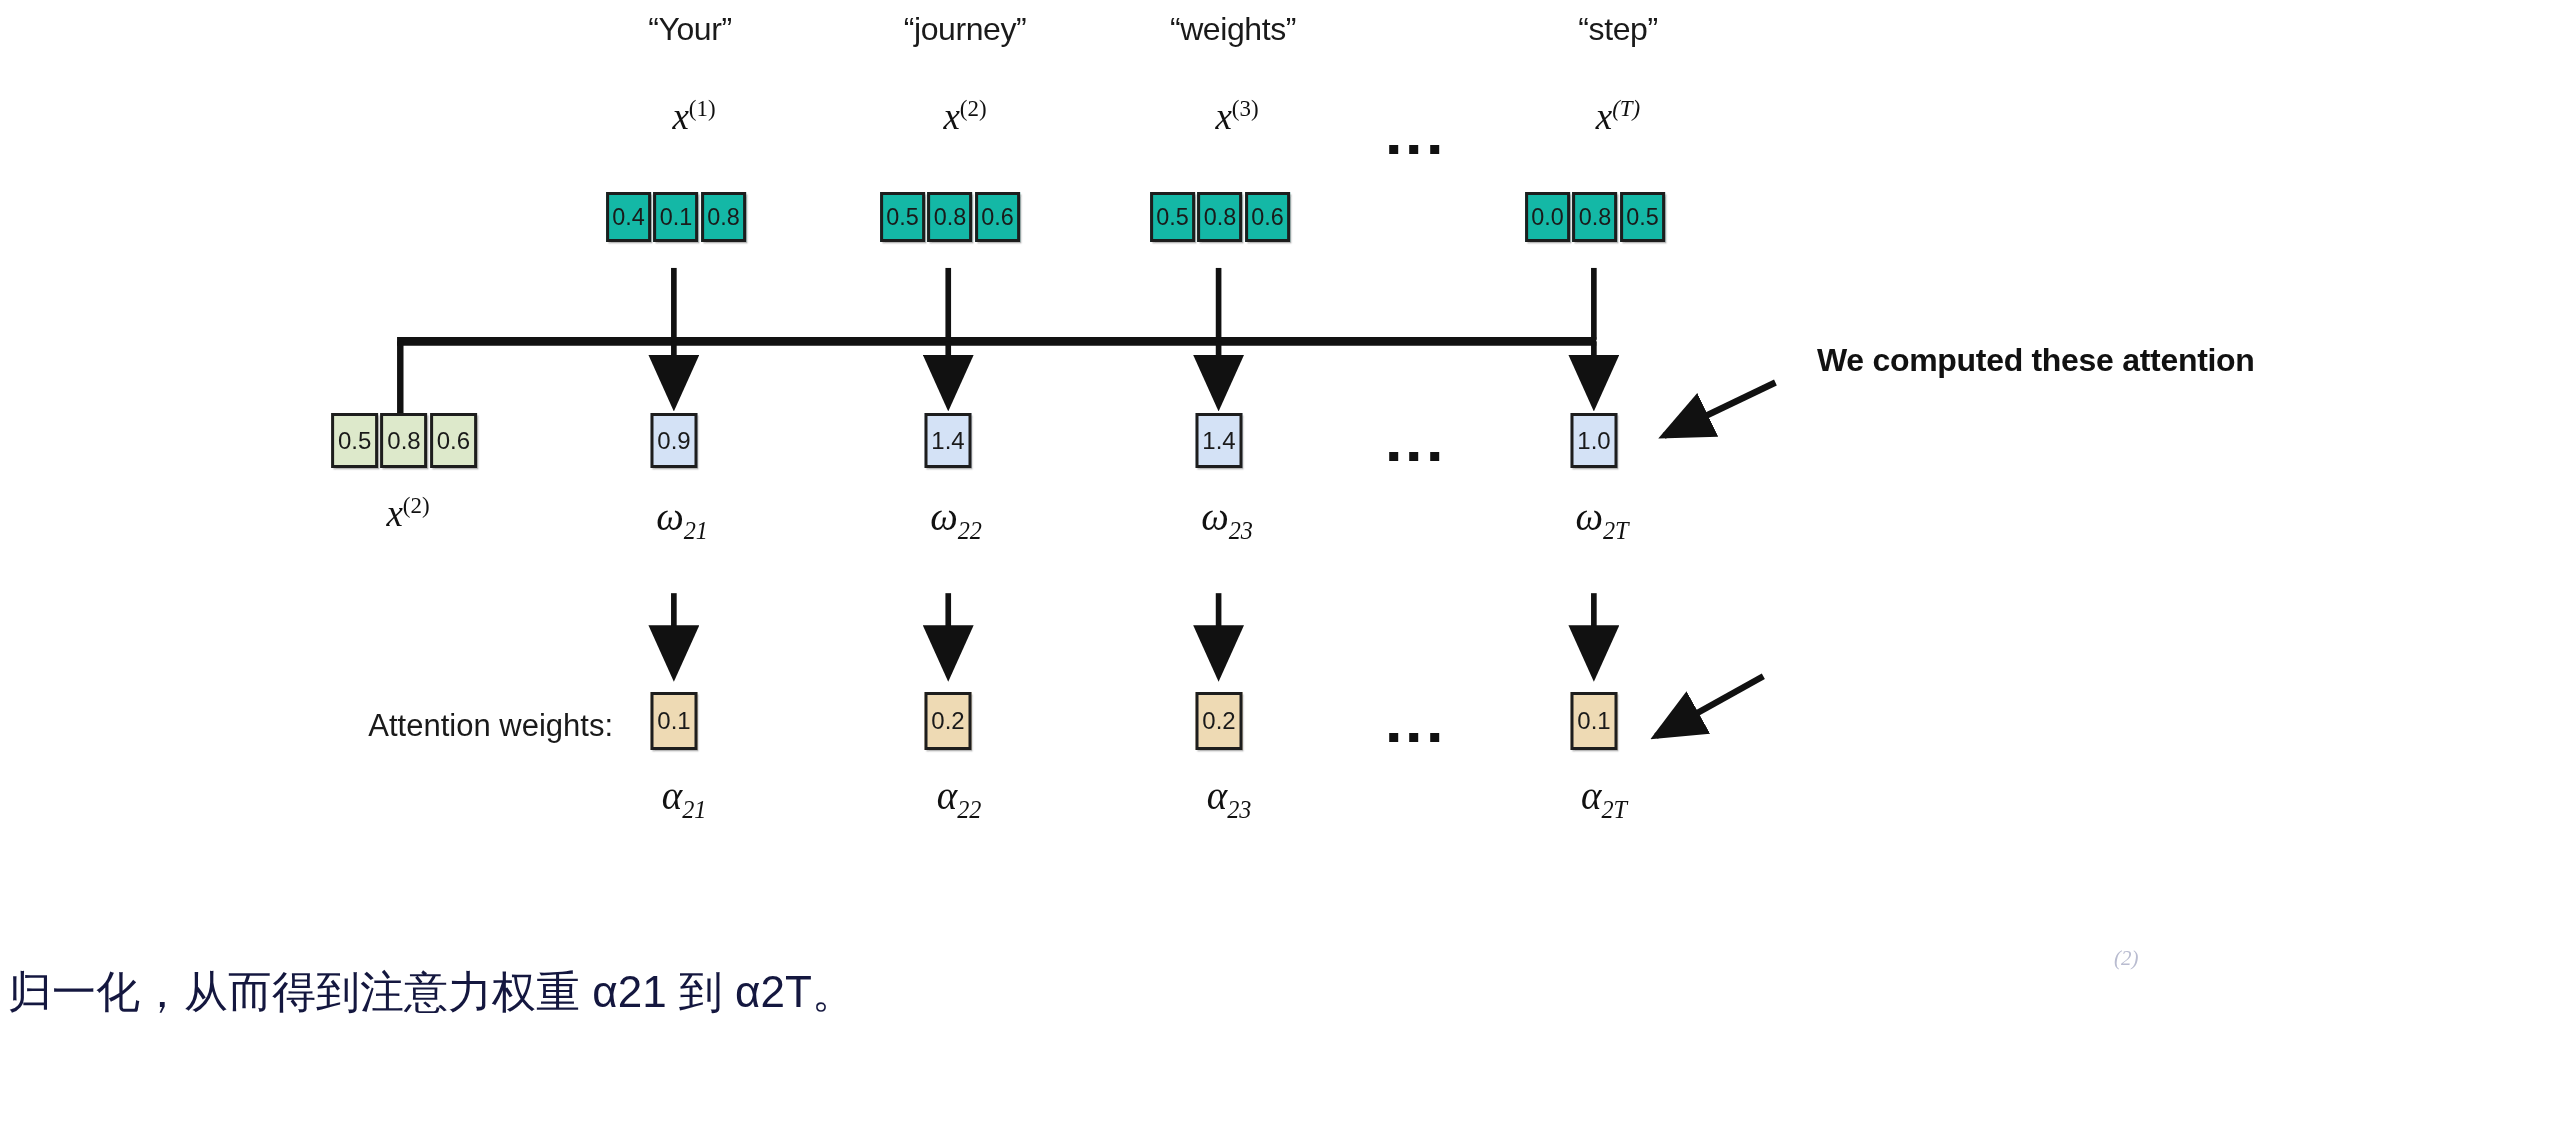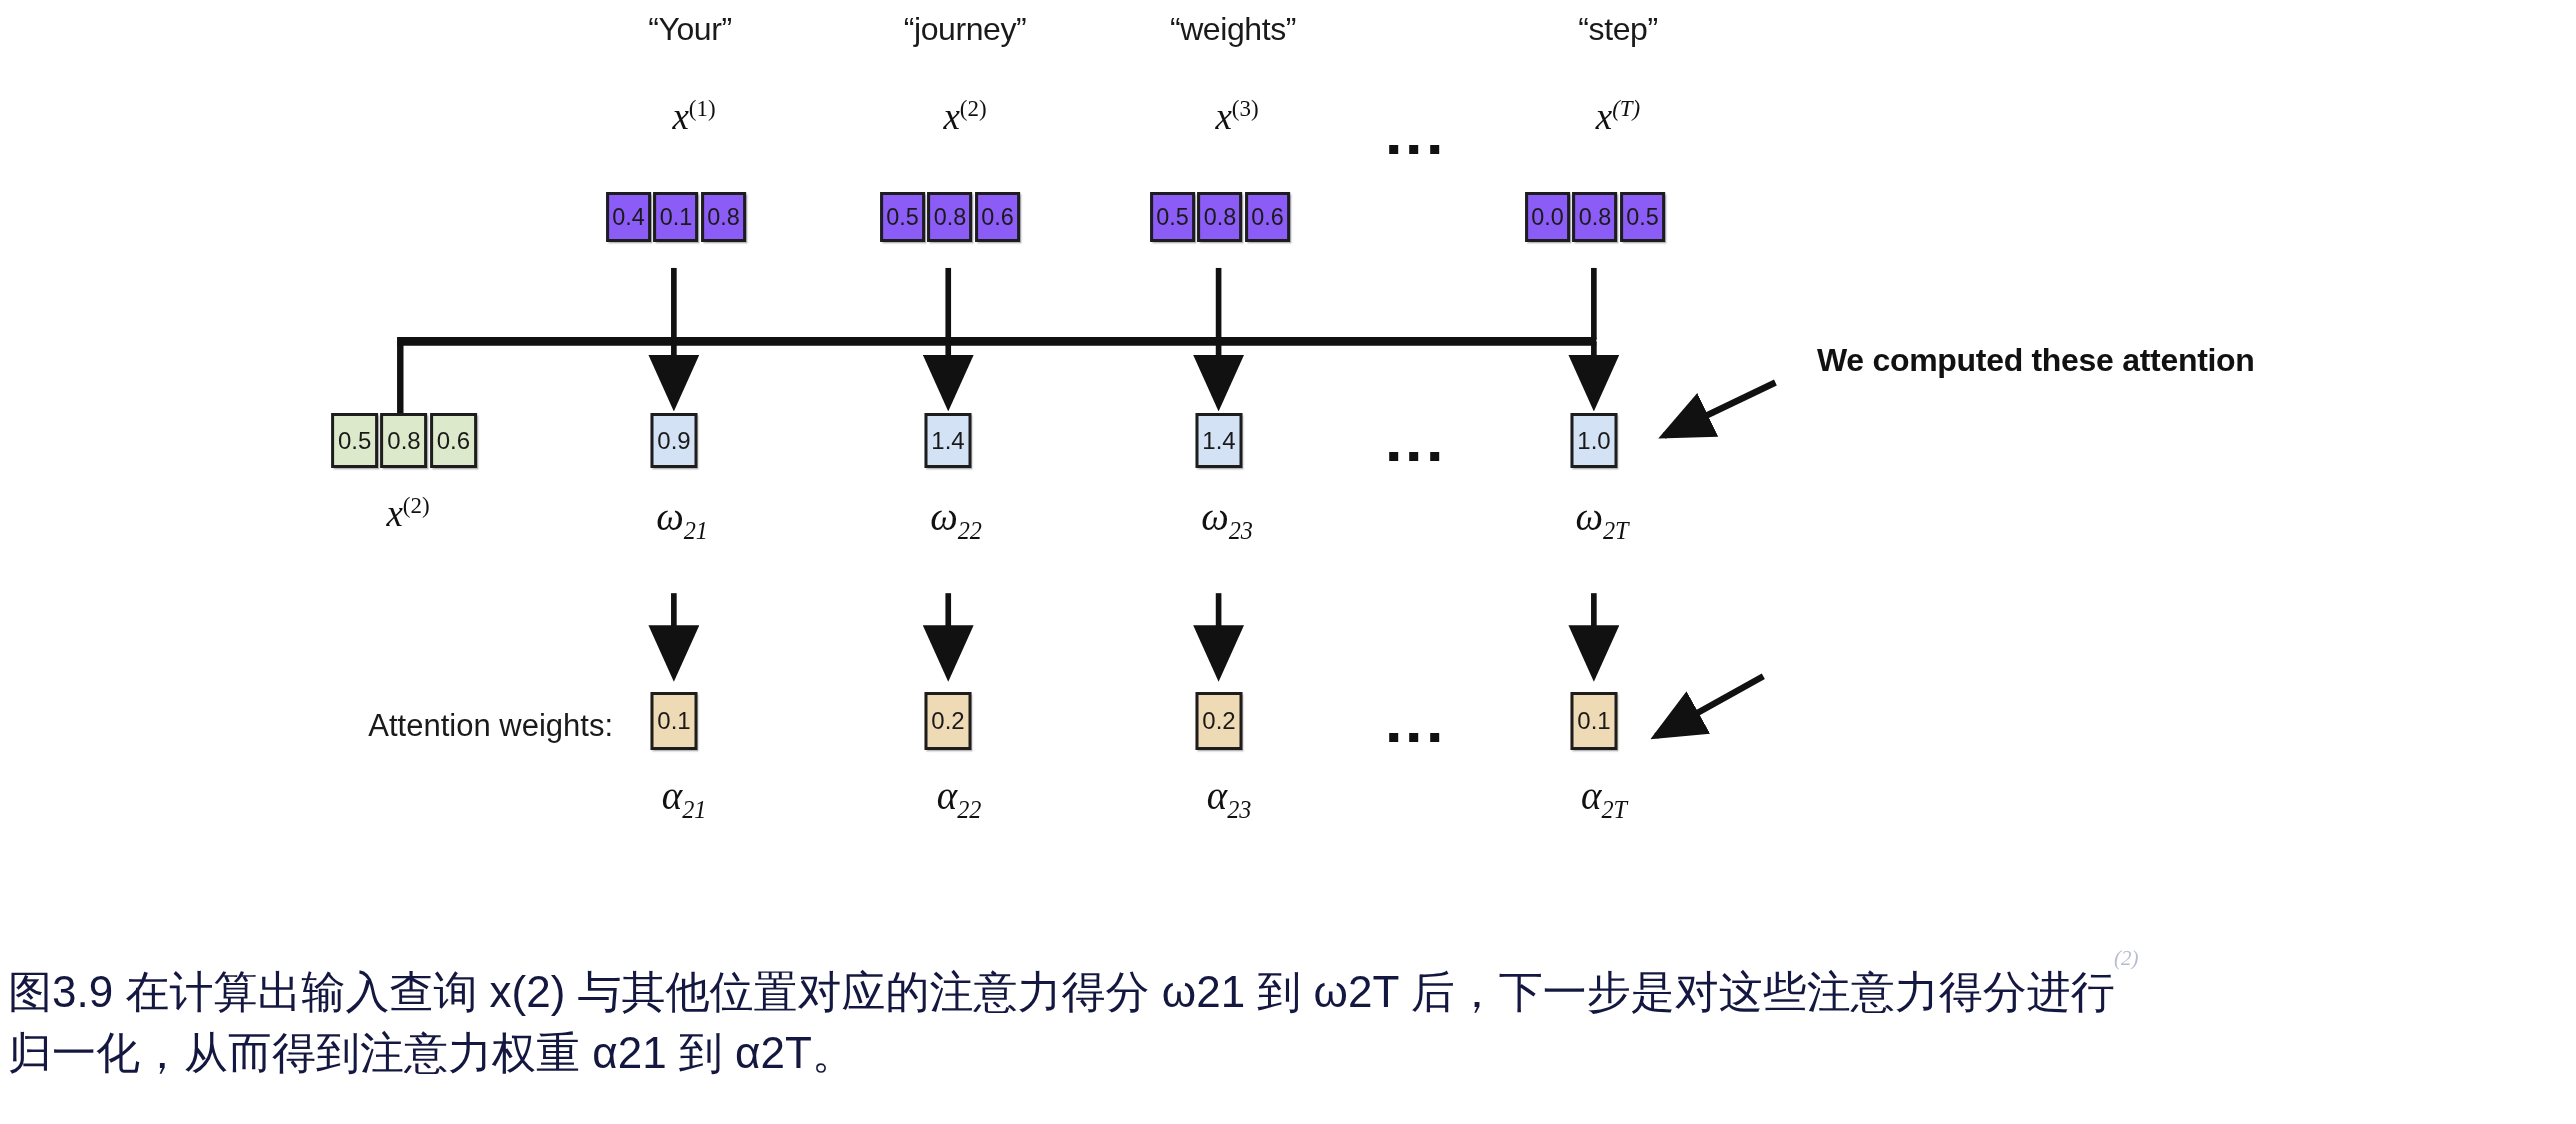--- a/index.html
+++ b/index.html
@@ -82,21 +82,21 @@
     font-size: 24px;
     color: #1a1a1a;
     display: flex;
     align-items: center;
     justify-content: center;
     margin-right: 2.4px;
     box-shadow: 1.6px 1.6px 1.6px rgba(0,0,0,0.28);
   }
   .cell:last-child { margin-right: 0; }
 
-  .cell.gray  { background: #8b5cf6; width: 45px; height: 50px; font-size: 23.4px; }
+  .cell.gray  { background: #14b8a6; width: 45px; height: 50px; font-size: 23.4px; }
   .cell.green { background: #dde9cb; width: 47px; height: 55px; }
   .cell.blue  { background: #d4e2f6; width: 47px; height: 55px; }
   .cell.tan   { background: #eeda b4; }
   .cell.tan   { background: #eedab4; width: 47px; height: 58px; }
 
   
   .plain-text {
     position: absolute;
     font-family: "Liberation Sans", "DejaVu Sans", sans-serif;
     font-size: 31px;
@@ -333,17 +333,16 @@
   </div>
 
   <div class="callout" style="left:1817px; top:335px;">
     <div>We computed these attention</div>
   </div>
 
 
 </div>
 
 <div id="caption">
-  <span class="ln">图3.9 在计算出输入查询 x(2) 与其他位置对应的注意力得分 ω21 到 ω2T 后，下一步是对这些注意力得分进行</span>
   <span class="ln">归一化，从而得到注意力权重 α21 到 α2T。</span>
   <span class="ghost">(2)</span>
 </div>
 
 
 </body></html>

